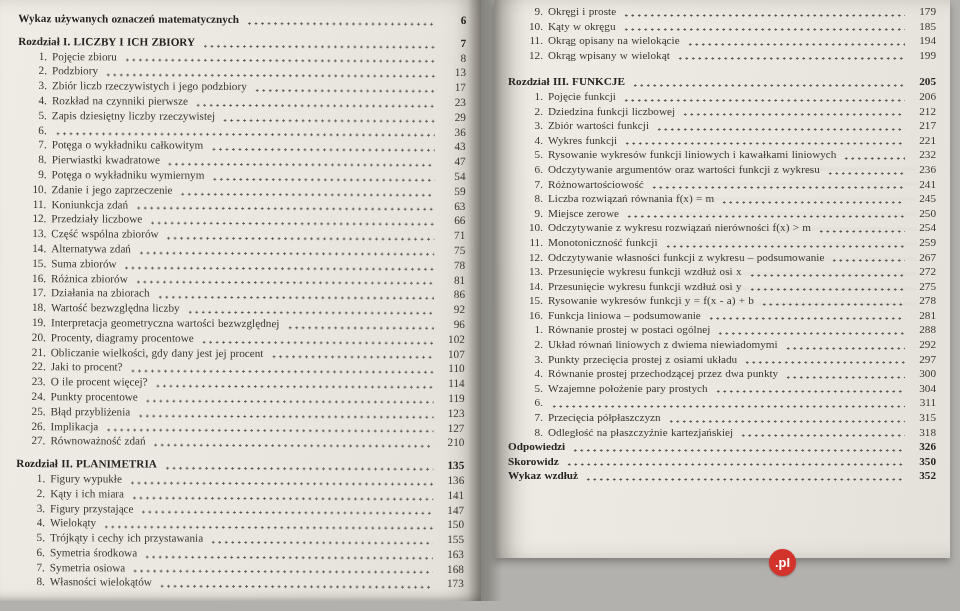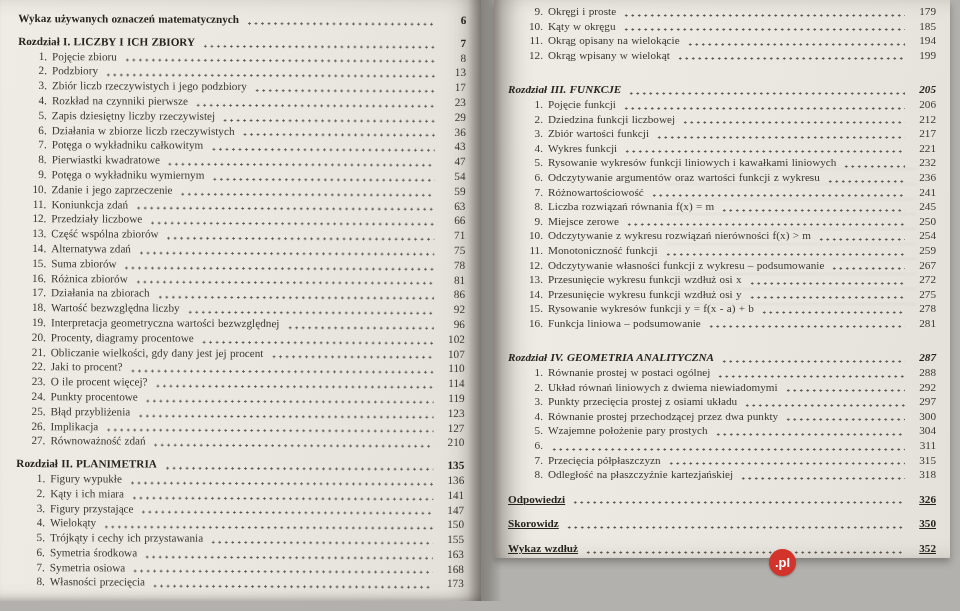--- a/index.html
+++ b/index.html
@@ -28,22 +28,22 @@
   .spine{
     position:absolute;left:468px;top:0;width:34px;height:601px;
     background:linear-gradient(90deg,rgba(60,56,48,0) 0%,rgba(60,56,48,0.38) 40%,rgba(60,56,48,0.30) 60%,rgba(60,56,48,0) 100%);
     pointer-events:none;
   }
 
   .row{display:flex;align-items:baseline;height:14.8px;font-size:11.2px;color:#3b372f;word-spacing:0.5px;white-space:nowrap;}
   .page-right .row{height:14.6px;}
   .row.front,.row.chapter,.row.back{font-weight:bold;color:#27241f;}
   .page-left .row.chapter.gap{margin-top:8px;}
-  .page-right .row.chapter.gap{margin-top:20px;font-style:italic;}
-  .row.back{margin-top:10px;text-decoration:underline;}
+  .page-right .row.chapter.gap{margin-top:12px;}
+  .row.back{}
   .row.item{padding-left:8px;}
   .page-right .row.item{padding-left:14px;}
   .num{flex:none;width:21px;text-align:right;margin-right:5px;}
   .label{flex:none;padding-right:4px;}
   .leader{
     flex:1;height:3px;align-self:flex-end;margin:0 5px 3px 3px;min-width:8px;
     background-image:radial-gradient(circle,#57524b 0.9px,rgba(87,82,75,0) 1.3px);
     background-size:6.5px 3px;background-repeat:repeat-x;background-position:0 50%;
   }
   .pagenum{flex:none;width:26px;text-align:right;}
@@ -113,21 +113,20 @@
           <span class="pagenum">23</span>
         </div>
         <div class="row item">
           <span class="num">5.</span>
           <span class="label">Zapis dziesiętny liczby rzeczywistej</span>
           <span class="leader"></span>
           <span class="pagenum">29</span>
         </div>
         <div class="row item">
           <span class="num">6.</span>
-          <span class="label">Działania w zbiorze liczb rzeczywistych</span>
           <span class="leader"></span>
           <span class="pagenum">36</span>
         </div>
         <div class="row item">
           <span class="num">7.</span>
           <span class="label">Potęga o wykładniku całkowitym</span>
           <span class="leader"></span>
           <span class="pagenum">43</span>
         </div>
         <div class="row item">
@@ -292,21 +291,21 @@
           <span class="pagenum">163</span>
         </div>
         <div class="row item">
           <span class="num">7.</span>
           <span class="label">Symetria osiowa</span>
           <span class="leader"></span>
           <span class="pagenum">168</span>
         </div>
         <div class="row item">
           <span class="num">8.</span>
-          <span class="label">Własności przecięcia</span>
+          <span class="label">Własności wielokątów</span>
           <span class="leader"></span>
           <span class="pagenum">173</span>
         </div>
       </div>
   </div>
 
   <div class="page page-right">
     <div class="page-inner">
         <div class="row item">
           <span class="num">9.</span>
@@ -425,25 +424,20 @@
           <span class="num">15.</span>
           <span class="label">Rysowanie wykresów funkcji y = f(x - a) + b</span>
           <span class="leader"></span>
           <span class="pagenum">278</span>
         </div>
         <div class="row item">
           <span class="num">16.</span>
           <span class="label">Funkcja liniowa – podsumowanie</span>
           <span class="leader"></span>
           <span class="pagenum">281</span>
-        </div>
-        <div class="row chapter gap">
-          <span class="label">Rozdział IV. GEOMETRIA ANALITYCZNA</span>
-          <span class="leader"></span>
-          <span class="pagenum">287</span>
         </div>
         <div class="row item">
           <span class="num">1.</span>
           <span class="label">Równanie prostej w postaci ogólnej</span>
           <span class="leader"></span>
           <span class="pagenum">288</span>
         </div>
         <div class="row item">
           <span class="num">2.</span>
           <span class="label">Układ równań liniowych z dwiema niewiadomymi</span>

